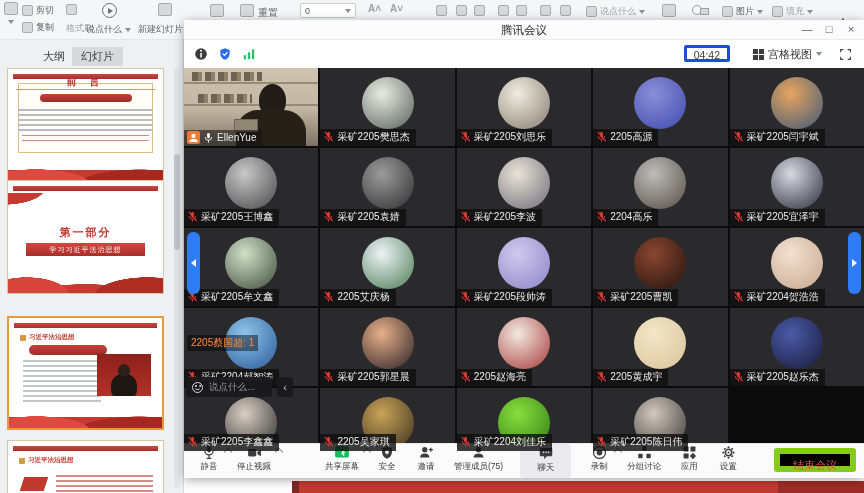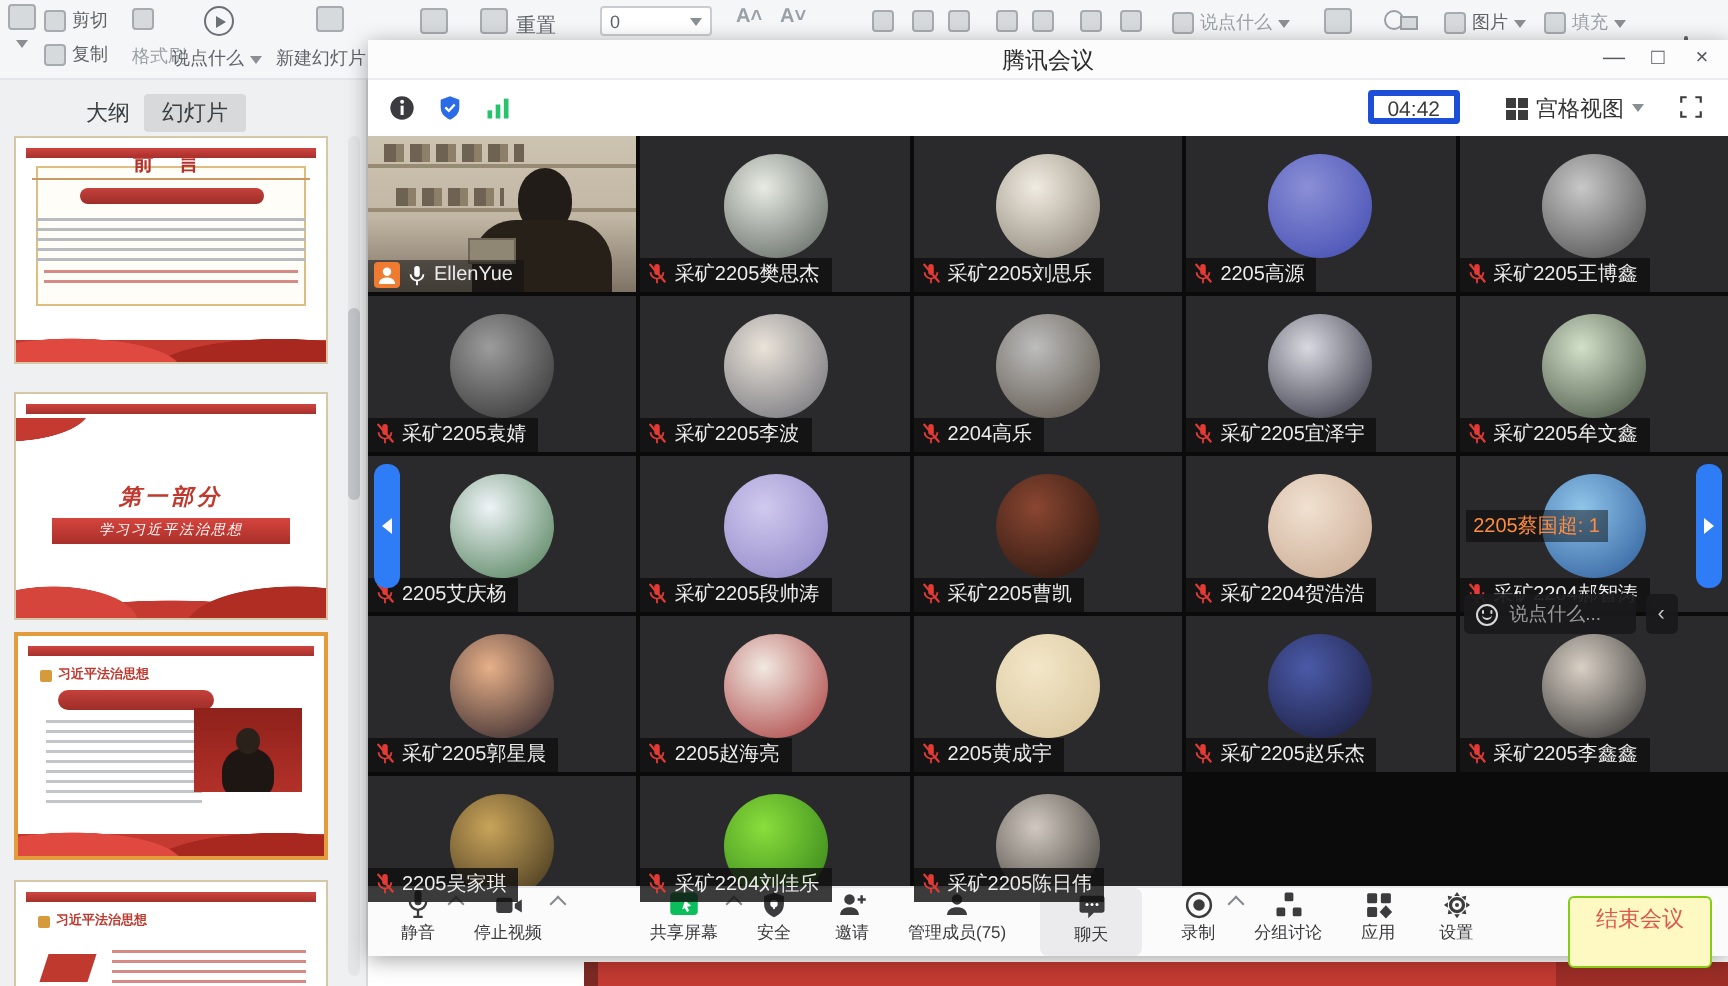--- a/index.html
+++ b/index.html
@@ -117,22 +117,22 @@
 
   
   #mtb{position:absolute;left:0;right:0;top:423px;height:35px;background:#fbfbfc;border-top:1px solid #e9e9eb;
     display:flex;padding-left:14px;gap:17px}
   .tbi{position:relative;display:flex;flex-direction:column;align-items:center;min-width:22px}
   .tbi.act{background:#ebebed;border-radius:4px;padding:1px 17px}
   .tbi.gapL{margin-left:37px}
   .tbic{height:16px;display:flex;align-items:flex-end}
   .tbl{font-size:8.5px;color:#3b3b3d;margin-top:1px;white-space:nowrap}
   .chv{position:absolute;right:-11px;top:5px;width:6px;height:6px;border-left:1.4px solid #86898d;border-top:1.4px solid #86898d;transform:rotate(45deg)}
-  #endbtn{position:absolute;right:8px;top:428px;height:36px;line-height:22px;padding:0 13px;border:1px solid #84cc16;
-    border-radius:3px;color:#e0564b;font-size:11px;background:#fef9c3}
+  #endbtn{position:absolute;right:8px;top:428px;height:24px;line-height:22px;padding:0 13px;border:6px solid #84cc16;
+    border-radius:3px;color:#e0564b;font-size:11px;background:#000000}
 </style>
 </head>
 <body>
 
 <div id="screen">
 
   <div id="ribbon">
     <span class="ab mi lg" style="left:4px;top:2px"></span>
     <span class="ab crt" style="left:8px;top:20px"></span>
     <div class="ab rtxt" style="left:22px;top:4px">
@@ -202,21 +202,21 @@
         <div class="thumb" style="top: 28px;">
           <div class="sredbar"></div>
           <div class="s1frame"></div>
    <div class="s1t">前 言</div>
    <div class="s1line"></div>
           <div class="s1pill"></div>
           <div class="s1tx"></div>
           <div class="s1tx2"></div>
           <div class="mtn"></div>
         </div>
-        <div class="thumb" style="top: 156px; font-style: italic;">
+        <div class="thumb" style="top: 140px;">
           <div class="sredbar"></div>
           <i class="s2wave"></i>
    <div class="s2t">第一部分</div>
    <div class="s2ban">学习习近平法治思想</div>
    <div class="cloud"></div>
         </div>
         <div class="thumb sel" style="top: 276px;">
           <div class="sredbar"></div>
    <div class="shdr"><i></i>习近平法治思想</div>
    <div class="s3box"></div>
@@ -348,20 +348,34 @@
                 <rect x="9" y="2" width="6" height="12" rx="3" fill="#e23b36"></rect>
                 <path d="M5 11a7 7 0 0 0 14 0" fill="none" stroke="#e23b36" stroke-width="2"></path>
                 <path d="M12 18v5" stroke="#e23b36" stroke-width="2"></path>
                 <path d="M4 2l17 20" stroke="#e23b36" stroke-width="2.4"></path>
               </svg>
             </span>
             <span class="pname">2205高源</span>
           </div>
         </div>
         <div class="tile">
+          <div class="ava" style="background:radial-gradient(circle at 38% 32%, #e8a45f, #3c5a78)"></div>
+          <div class="plate">
+            <span style="display:inline-flex">
+              <svg viewBox="0 0 24 26" width="11" height="12">
+                <rect x="9" y="2" width="6" height="12" rx="3" fill="#e23b36"></rect>
+                <path d="M5 11a7 7 0 0 0 14 0" fill="none" stroke="#e23b36" stroke-width="2"></path>
+                <path d="M12 18v5" stroke="#e23b36" stroke-width="2"></path>
+                <path d="M4 2l17 20" stroke="#e23b36" stroke-width="2.4"></path>
+              </svg>
+            </span>
+            <span class="pname">采矿2205闫宇斌</span>
+          </div>
+        </div>
+        <div class="tile">
           <div class="ava" style="background:radial-gradient(circle at 38% 32%, #c8c8c8, #474747)"></div>
           <div class="plate">
             <span style="display:inline-flex">
               <svg viewBox="0 0 24 26" width="11" height="12">
                 <rect x="9" y="2" width="6" height="12" rx="3" fill="#e23b36"></rect>
                 <path d="M5 11a7 7 0 0 0 14 0" fill="none" stroke="#e23b36" stroke-width="2"></path>
                 <path d="M12 18v5" stroke="#e23b36" stroke-width="2"></path>
                 <path d="M4 2l17 20" stroke="#e23b36" stroke-width="2.4"></path>
               </svg>
             </span>

